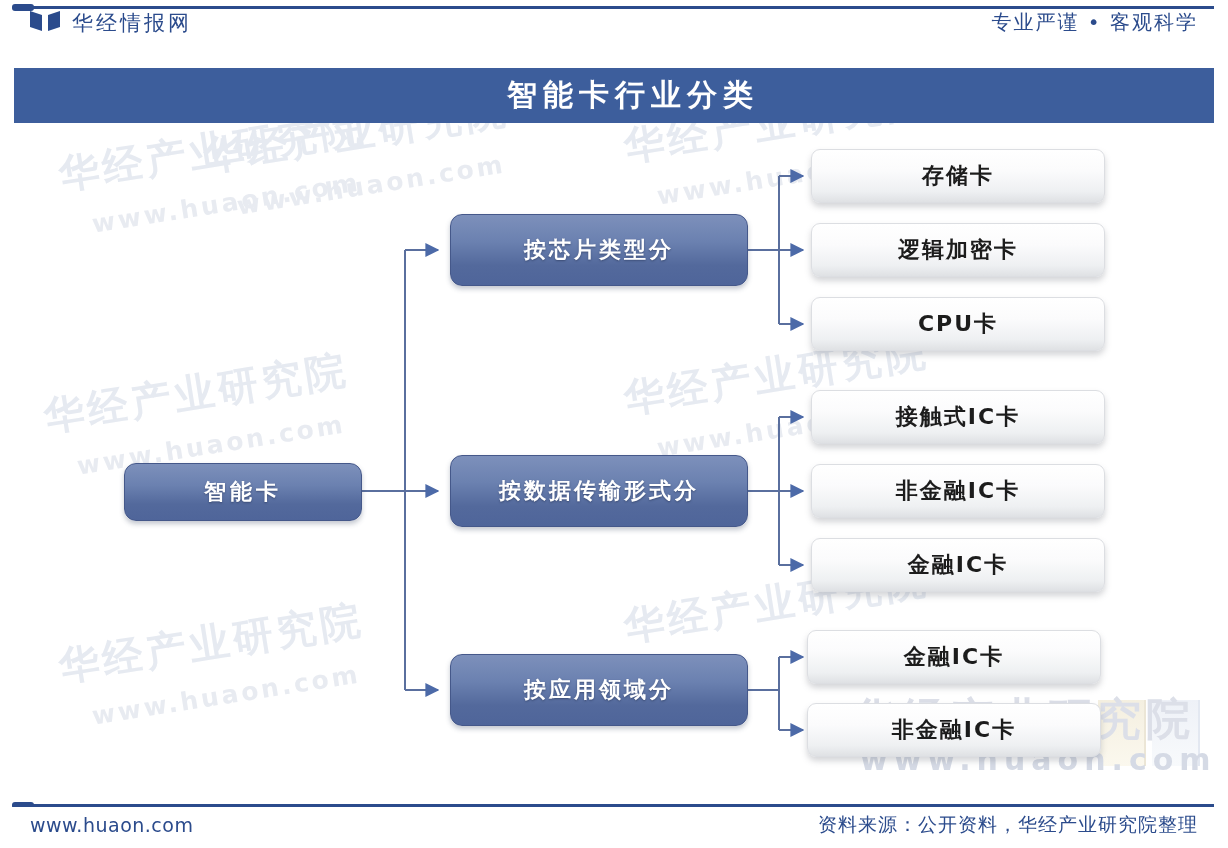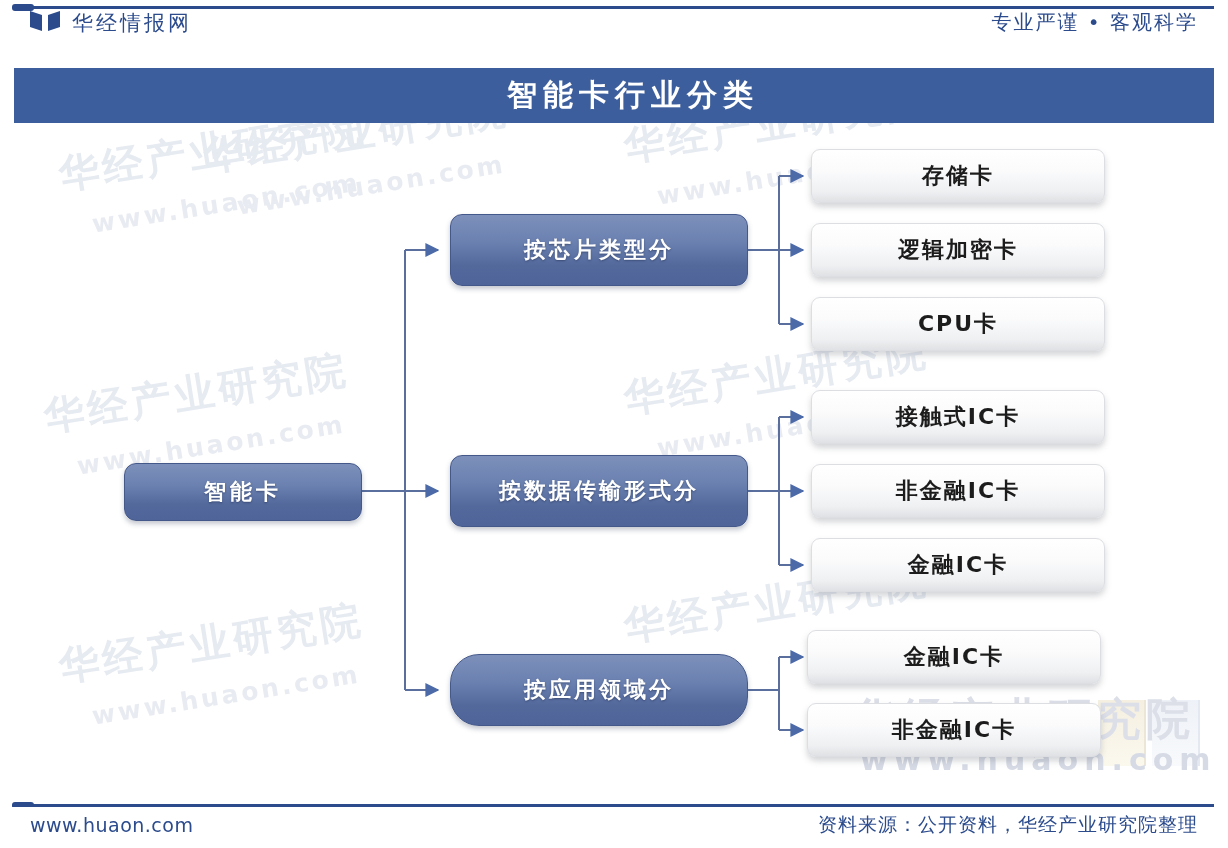--- a/index.html
+++ b/index.html
@@ -297,21 +297,21 @@
     <div class="node node-blue node-root" style="left:124px; top:463px; width:238px; height:58px;">
       <span class="label">智能卡</span>
     </div>
 
     <div class="node node-blue" style="left:450px; top:214px; width:298px; height:72px;">
       <span class="label">按芯片类型分</span>
     </div>
     <div class="node node-blue" style="left:450px; top:455px; width:298px; height:72px;text-align:center;">
       <span class="label">按数据传输形式分</span>
     </div>
-    <div class="node node-blue" style="left:450px; top:654px; width:298px; height:72px;border-radius:29px;">
+    <div class="node node-blue" style="left:450px; top:654px; width:298px; height:72px;">
       <span class="label">按应用领域分</span>
     </div>
 
     <div class="node node-leaf" style="left:811px; top:149px; width:294px; height:54px;">
       <span class="label">存储卡</span>
     </div>
     <div class="node node-leaf" style="left:811px; top:223px; width:294px; height:54px;">
       <span class="label">逻辑加密卡</span>
     </div>
     <div class="node node-leaf" style="left:811px; top:297px; width:294px; height:54px;">

